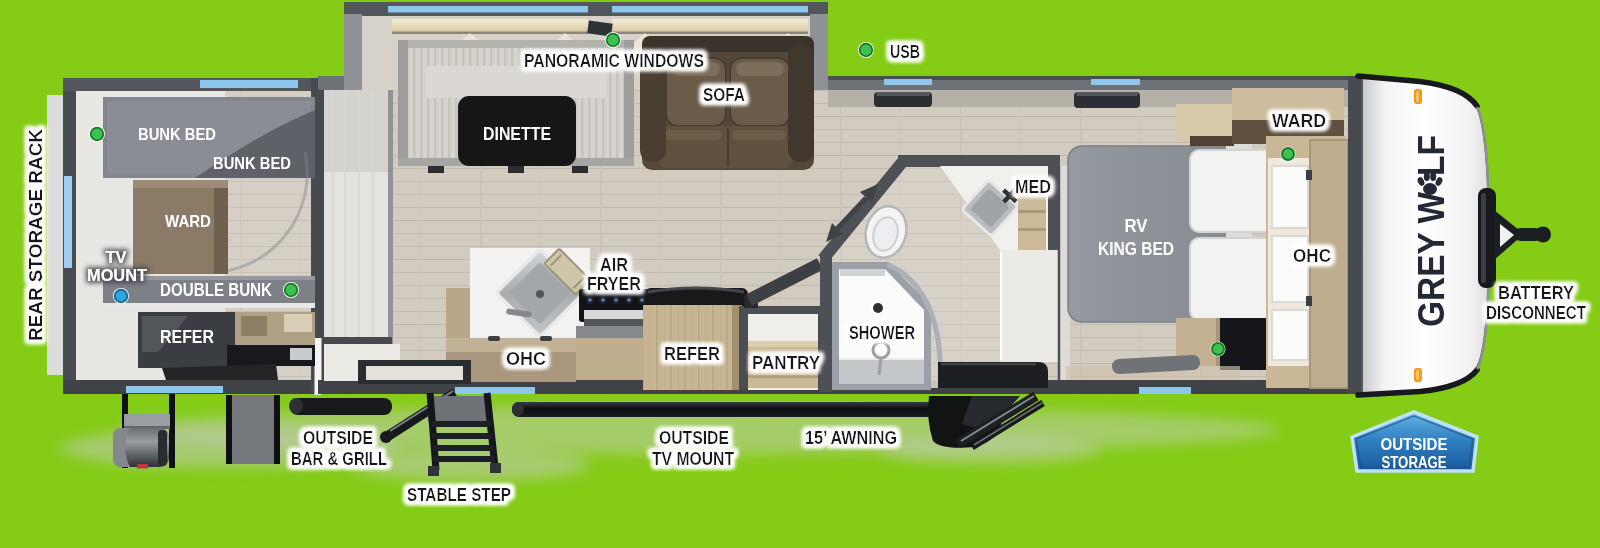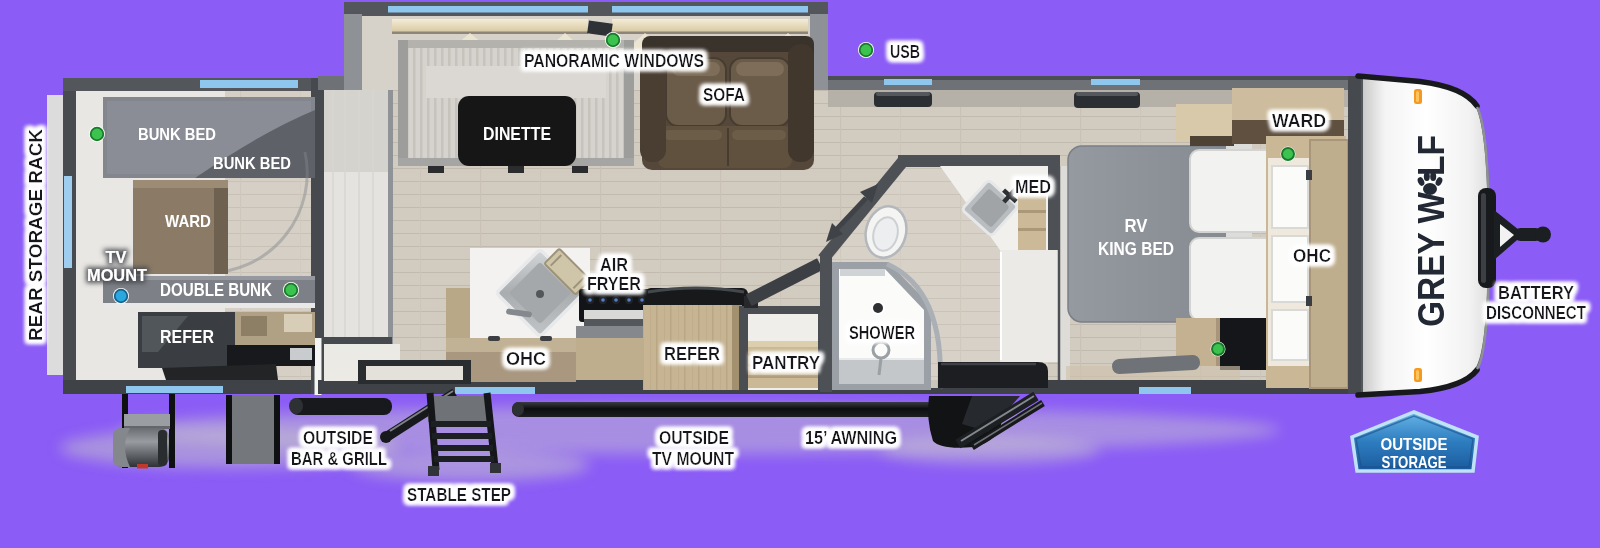--- a/index.html
+++ b/index.html
@@ -1,16 +1,16 @@
 <!DOCTYPE html>
 <html><head>
 <meta charset="utf-8">
 <style>
 html,body{margin:0;padding:0;background:#ffffff;}
-.page{position:relative;width:1600px;height:548px;overflow:hidden;background:#8b5cf6;}
+.page{position:relative;width:1600px;height:548px;overflow:hidden;background:#84cc16;}
 text{font-family:"Liberation Sans",sans-serif;font-weight:700;}
 .lb{fill:#15181e;}
 .lw{fill:#ffffff;}
 </style>
 </head>
 <body>
 <div class="page">
 <svg width="1600" height="548" viewBox="0 0 1600 548">
 <defs>
 <pattern id="floor" width="120" height="13" patternUnits="userSpaceOnUse">

